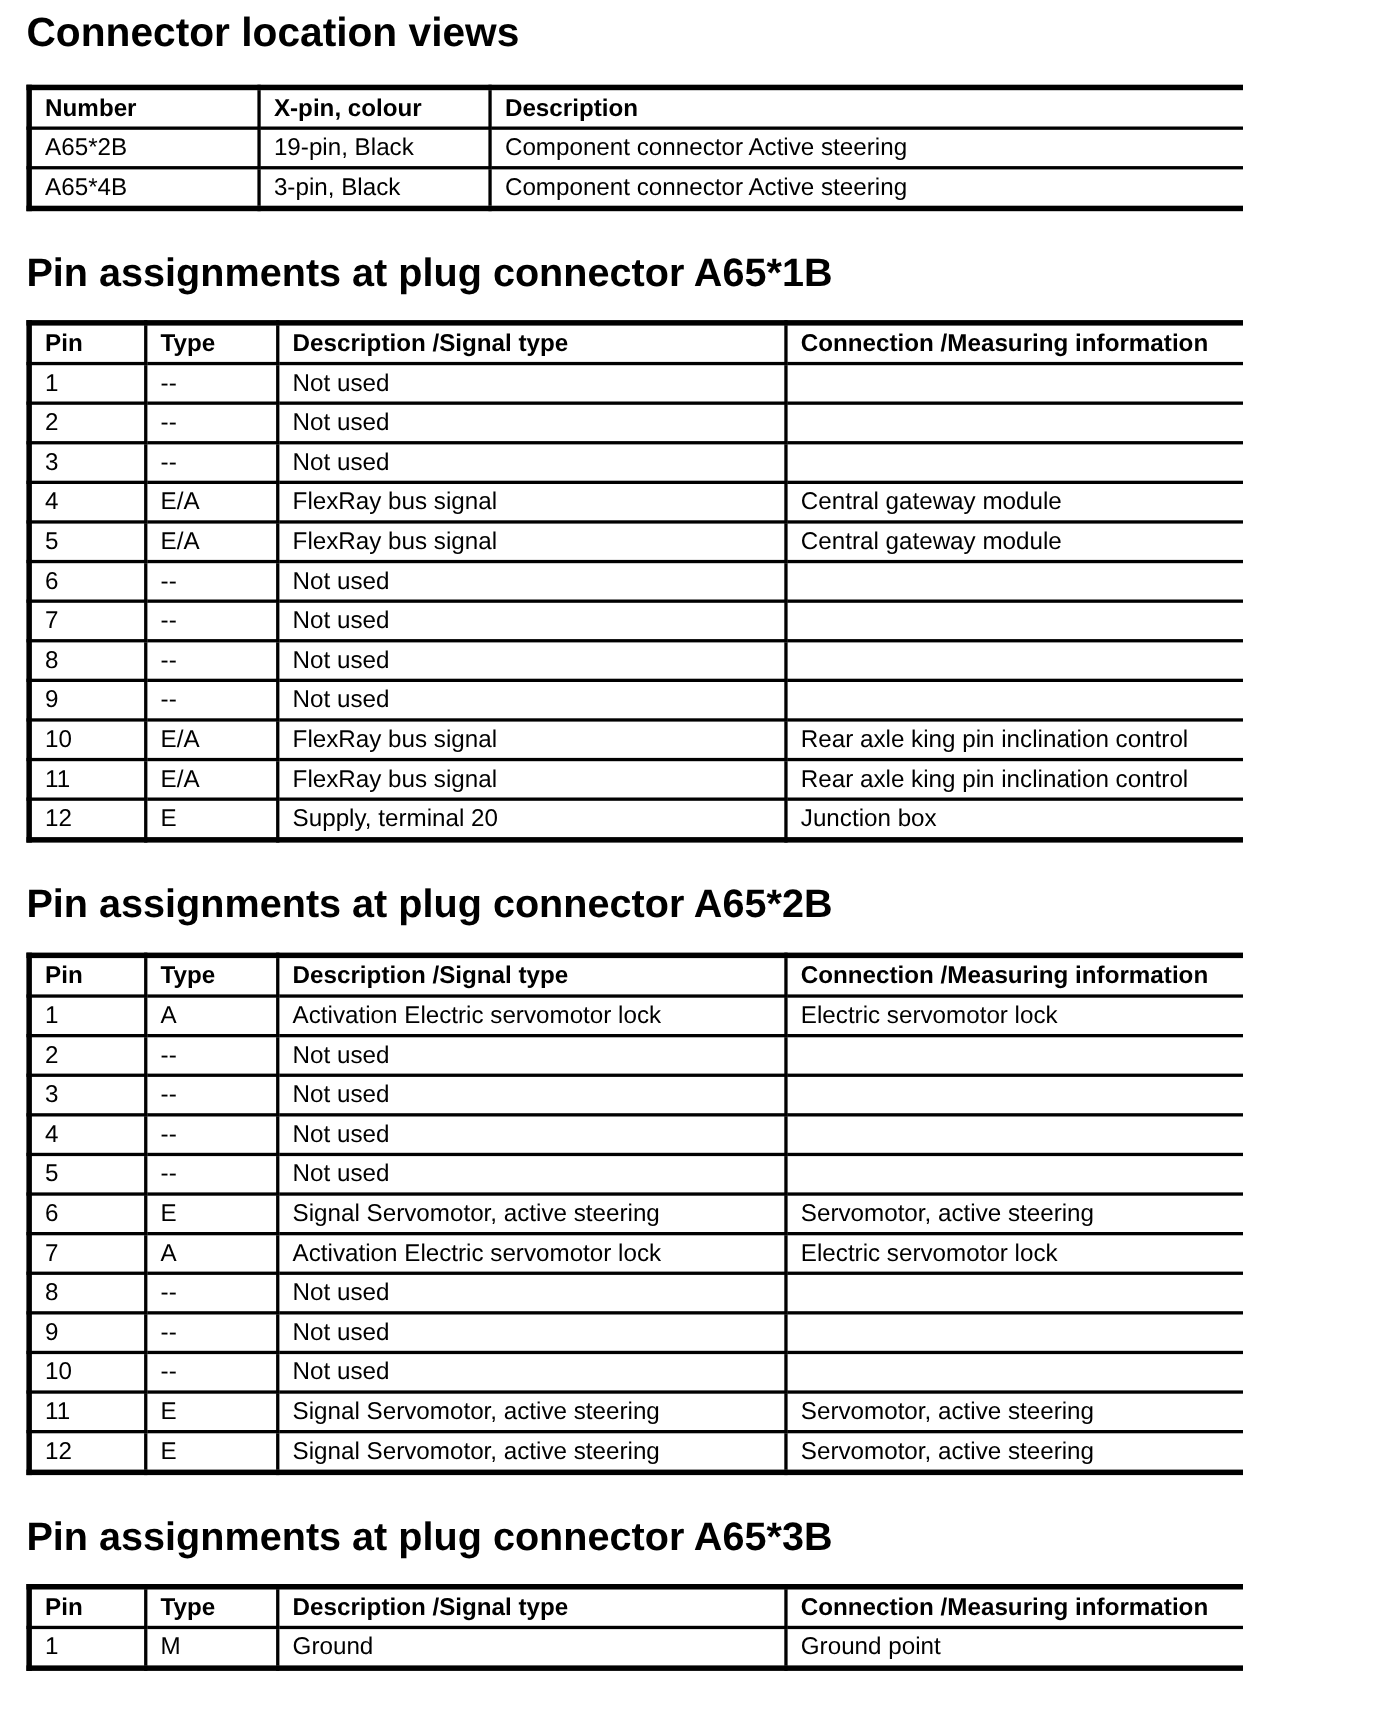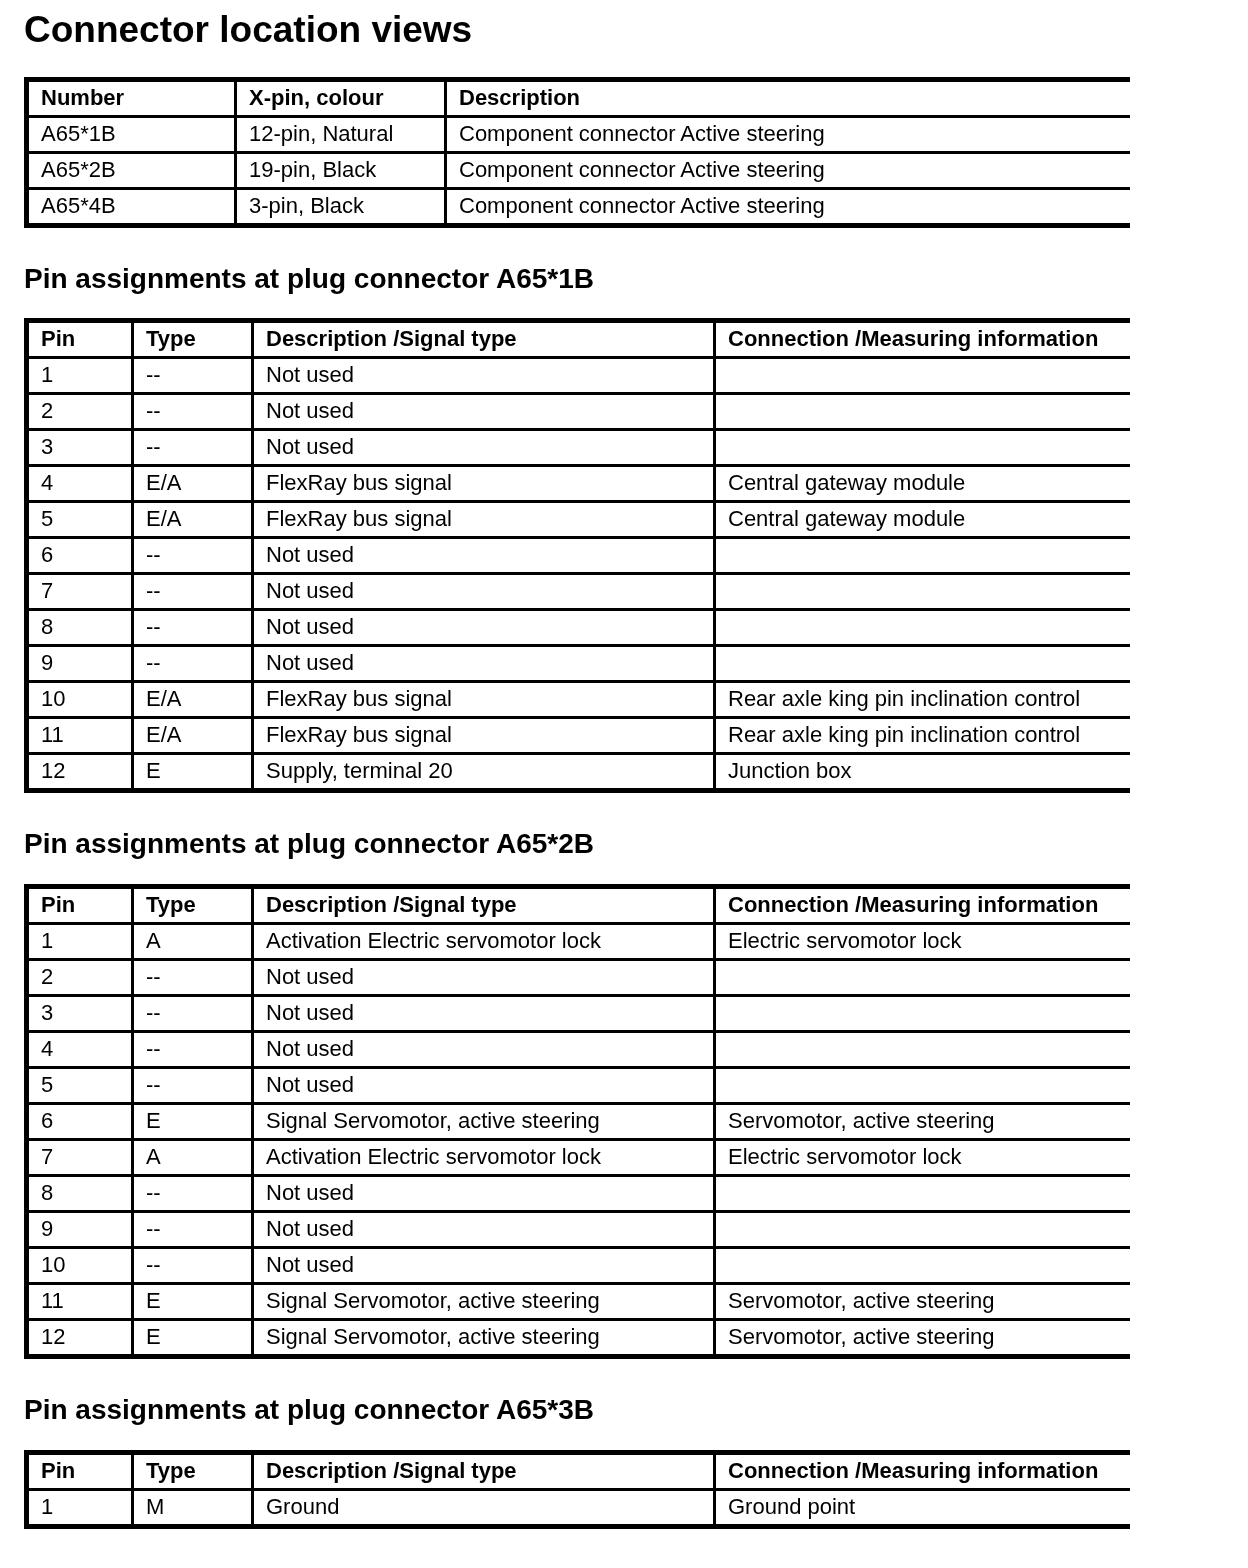--- a/index.html
+++ b/index.html
@@ -18,21 +18,21 @@
     overflow: hidden;
   }
   .title {
     font-size: 37px;
     font-weight: bold;
     letter-spacing: 0px;
     margin: 2px 0 26px 0;
     line-height: 1.1;
   }
   .section-heading {
-    font-size: 28px;
+    font-size: 36px;
     font-weight: bold;
     margin: 36px 0 24px 0;
     line-height: 1.1;
   }
   table.doc-table {
     border-collapse: collapse;
     table-layout: fixed;
     width: 1200px;
     margin: 0 12px 6px 0;
     border: 5px solid #000;
@@ -76,25 +76,20 @@
       </colgroup>
   <thead>
         <tr>
           <th>Number</th>
           <th>X-pin, colour</th>
           <th>Description</th>
         </tr>
       </thead>
       <tbody>
         <tr>
-          <td>A65*1B</td>
-          <td>12-pin, Natural</td>
-          <td>Component connector Active steering</td>
-        </tr>
-        <tr>
           <td>A65*2B</td>
           <td>19-pin, Black</td>
           <td>Component connector Active steering</td>
         </tr>
         <tr>
           <td>A65*4B</td>
           <td>3-pin, Black</td>
           <td>Component connector Active steering</td>
         </tr>
       </tbody>

